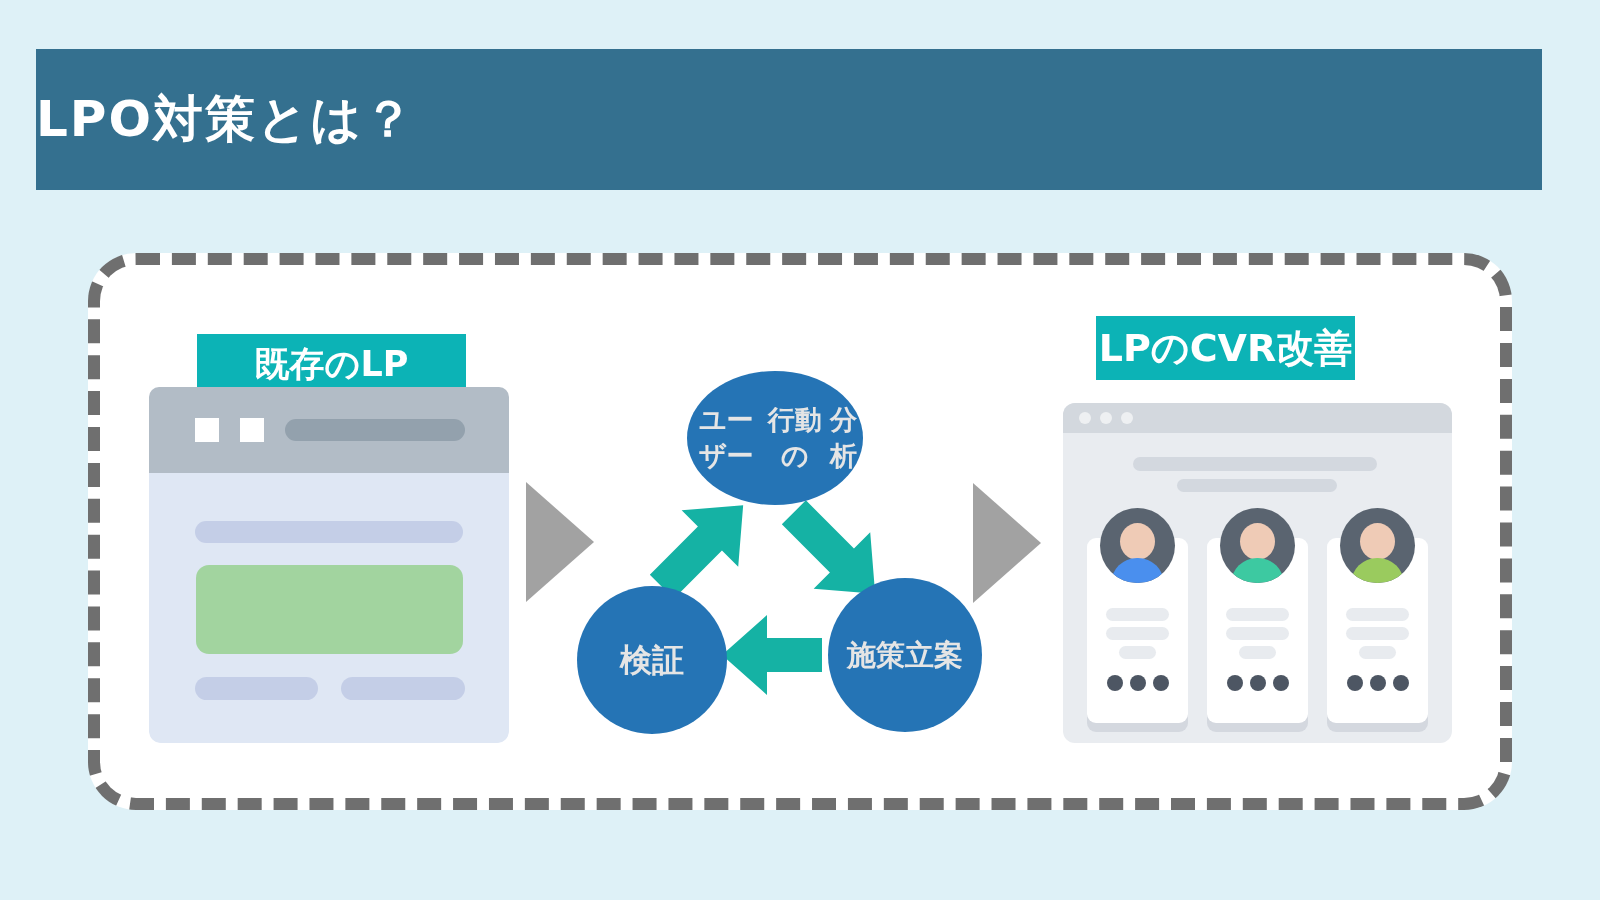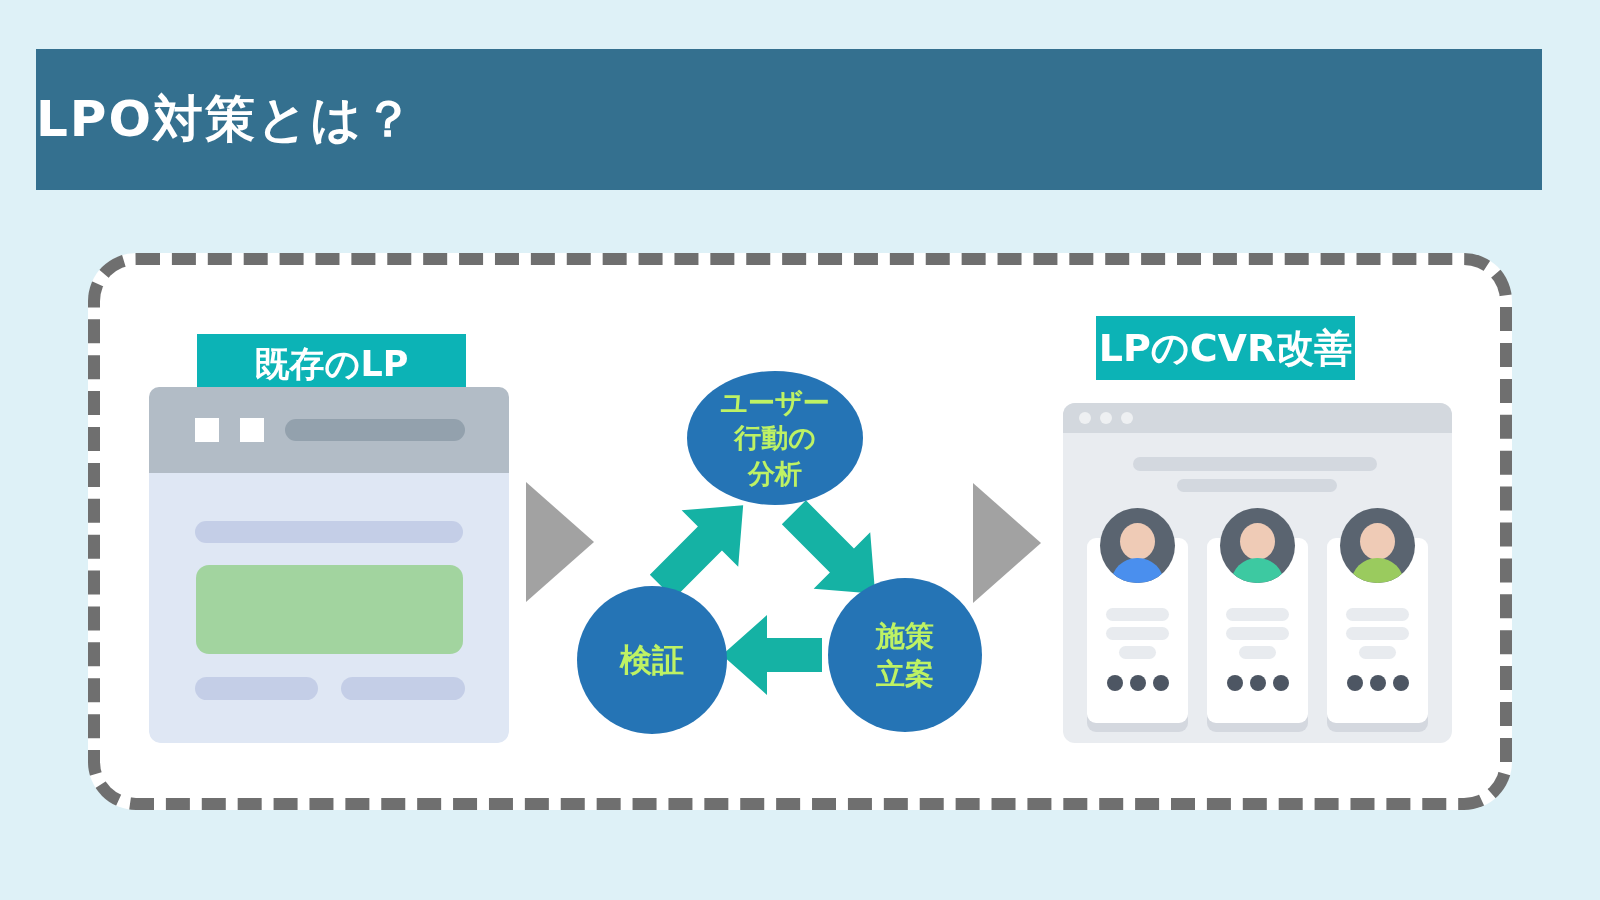--- a/index.html
+++ b/index.html
@@ -71,22 +71,22 @@
   }
 
   
   .tri { fill: var(--triangle-gray, #a2a2a2); }
   .tri-1 { left: 526px; top: 482px; }
   .tri-2 { left: 973px; top: 483px; }
 
   
   .bubble {
     background: var(--cycle-blue, #2574b5);
-    color: #bef264; font-weight: 700; text-align: center;
-    display: flex; flex-direction: column; align-items: center; justify-content: center;
+    color: #e5e5e5; font-weight: 700; text-align: center;
+    display: flex; align-items: center; justify-content: center;
     line-height: 1.32;
   }
   .b-analysis { left: 687px; top: 371px; width: 176px; height: 134px; border-radius: 50%; font-size: 27px; }
   .b-verify   { left: 577px; top: 586px; width: 150px; height: 148px; border-radius: 50%; font-size: 32px; }
   .b-plan     { left: 828px; top: 578px; width: 154px; height: 154px; border-radius: 50%; font-size: 29px; }
   .cyc-arrow  { overflow: visible; }
   .cyc-arrow polygon { fill: var(--arrow-teal, #15b2a4); }
   .arr-a { left: 645px; top: 506px; transform: rotate(-45deg); }
   .arr-b { left: 777px; top: 513px; transform: rotate(45deg); }
   .arr-c { left: 722px; top: 615px; transform: rotate(180deg); }

